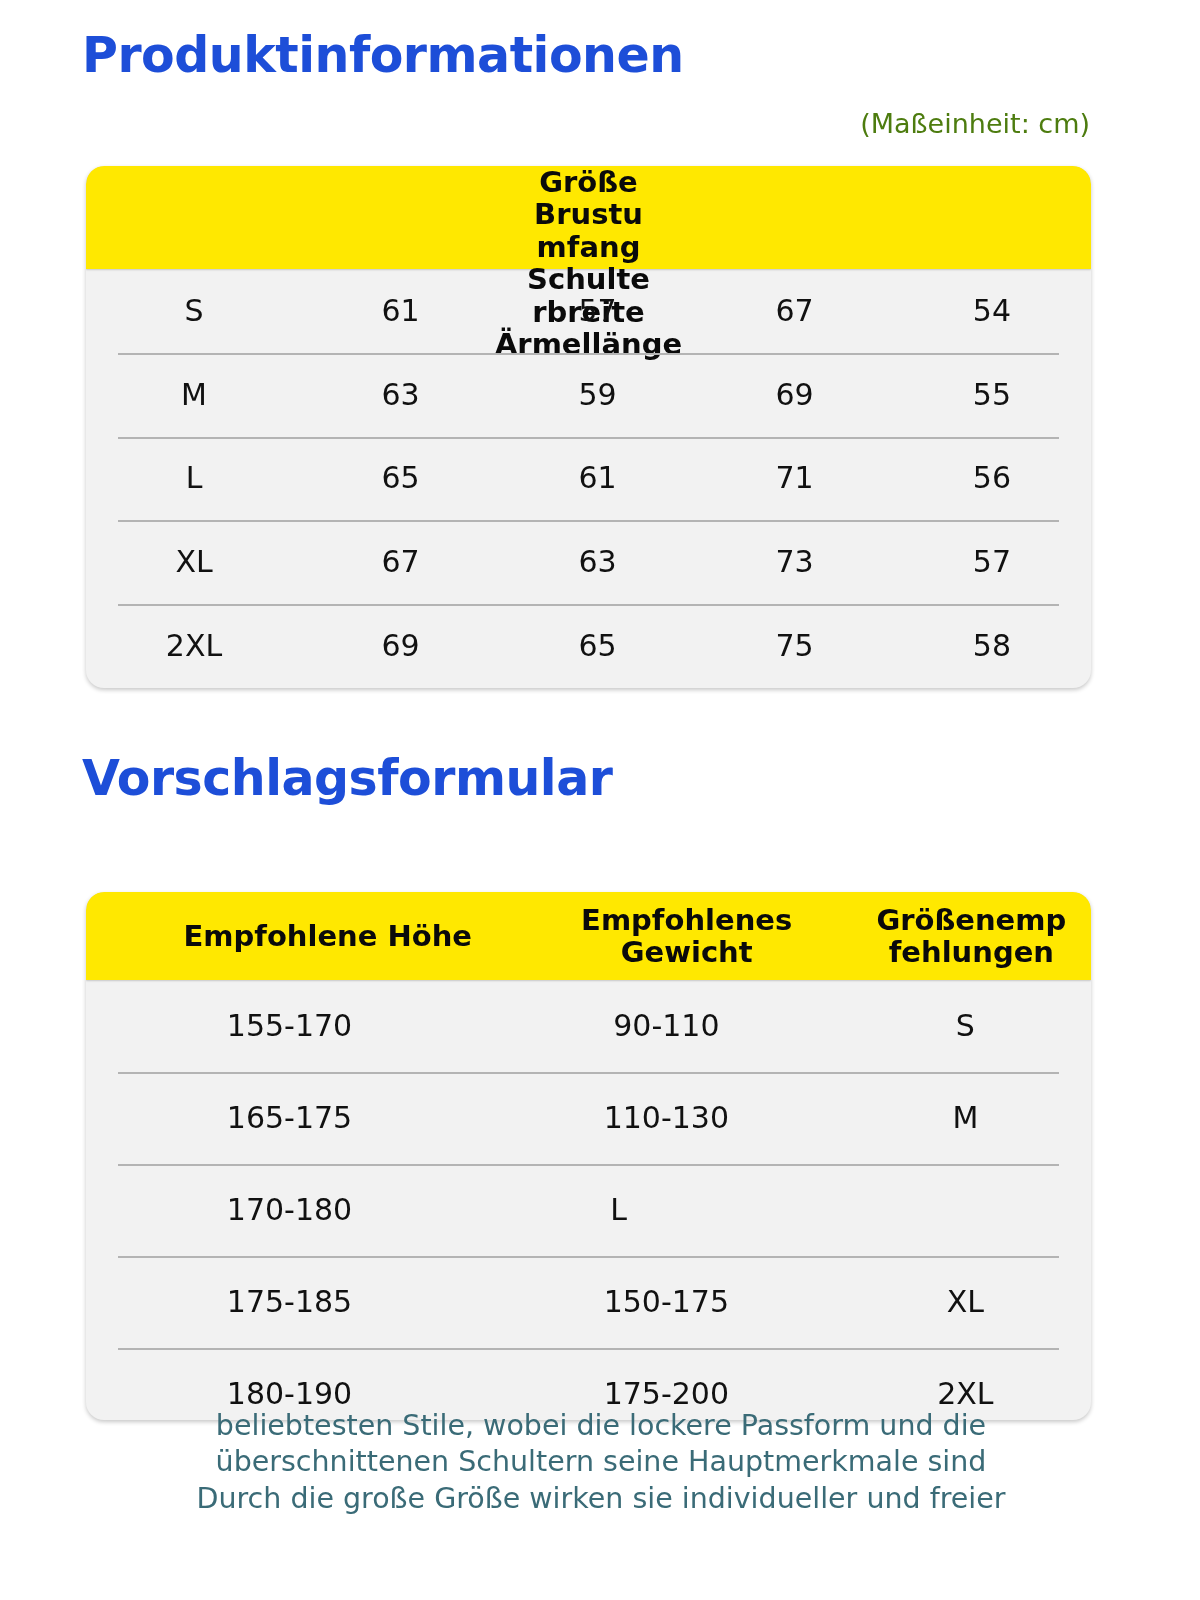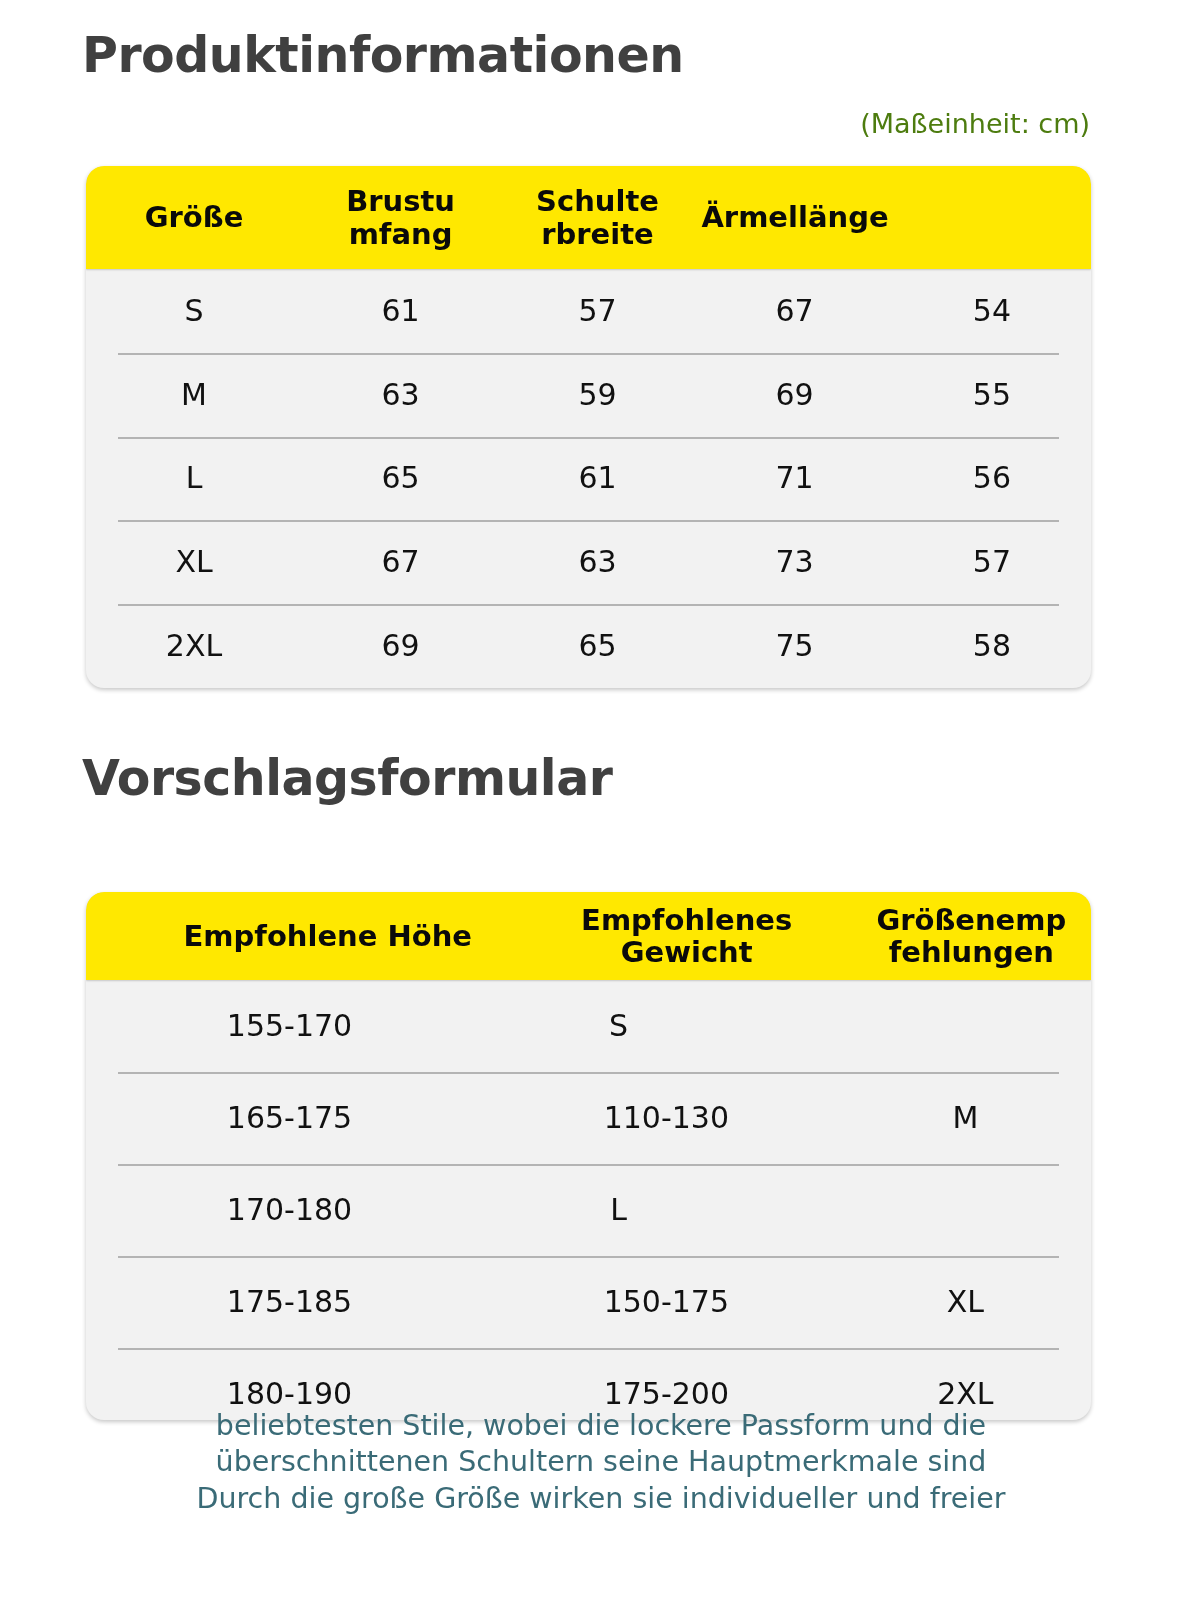--- a/index.html
+++ b/index.html
@@ -16,21 +16,21 @@
   .page { position: relative; width: 1200px; height: 1600px; }
 
   
   .section-title {
     position: absolute;
     left: 82px;
     font-family: "DejaVu Sans", sans-serif;
     font-weight: bold;
     font-size: 49px;
     letter-spacing: -0.5px;
-    color: #404040;
+    color: #1d4ed8;
     white-space: nowrap;
   }
   #title-products { top: 27px; }
   #title-suggestion { top: 750px; }
 
   
   .unit-label {
     position: absolute;
     top: 108px;
     right: 110px;
@@ -53,21 +53,21 @@
   #table-fit    { top: 892px; height: 528px; }
 
   .thead {
     display: flex;
     width: 100%;
     background: #ffe800;
     align-items: center;
     border-radius: 18px 18px 0 0;
     box-shadow: 0 1px 2px rgba(0,0,0,0.18);
   }
-  #table-sizes .thead { height: 103px; }
+  #table-sizes .thead { height: 103px; flex-direction: column; }
   #table-fit   .thead { height: 88px; padding-left: 48px; }
 
   .th {
     text-align: center;
     font-size: 29px;
     font-weight: bold;
     color: #0a0a0a;
     line-height: 1.12;
     padding: 0 2px;
   }
@@ -183,20 +183,21 @@
 
   <div class="table-card" id="table-fit">
     <div class="thead">
       <div class="th c3-1">Empfohlene Höhe</div>
       <div class="th c3-2">Empfohlenes Gewicht</div>
       <div class="th c3-3">Größenemp fehlungen</div>
     </div>
     <div class="tbody">
       <div class="trow">
         <div class="td c3-1">155-170</div>
+        <div class="td c3-2">90-110</div>
         <div class="td c3-3">S</div>
       </div>
       <div class="trow">
         <div class="td c3-1">165-175</div>
         <div class="td c3-2">110-130</div>
         <div class="td c3-3">M</div>
       </div>
       <div class="trow">
         <div class="td c3-1">170-180</div>
         <div class="td c3-3">L</div>

